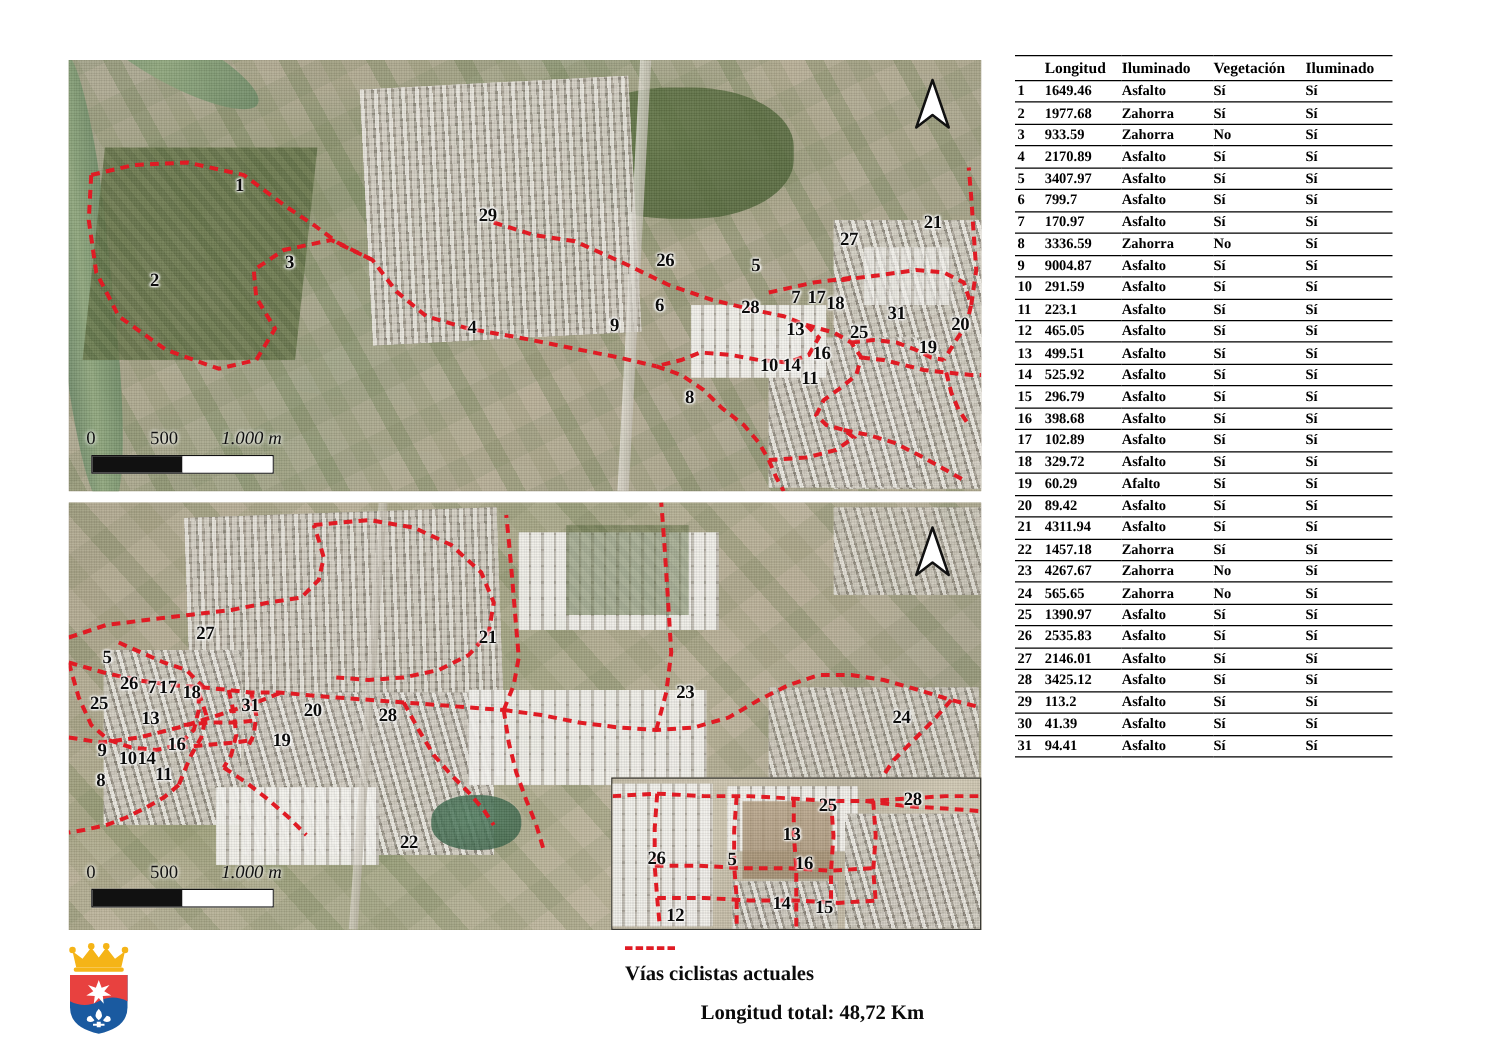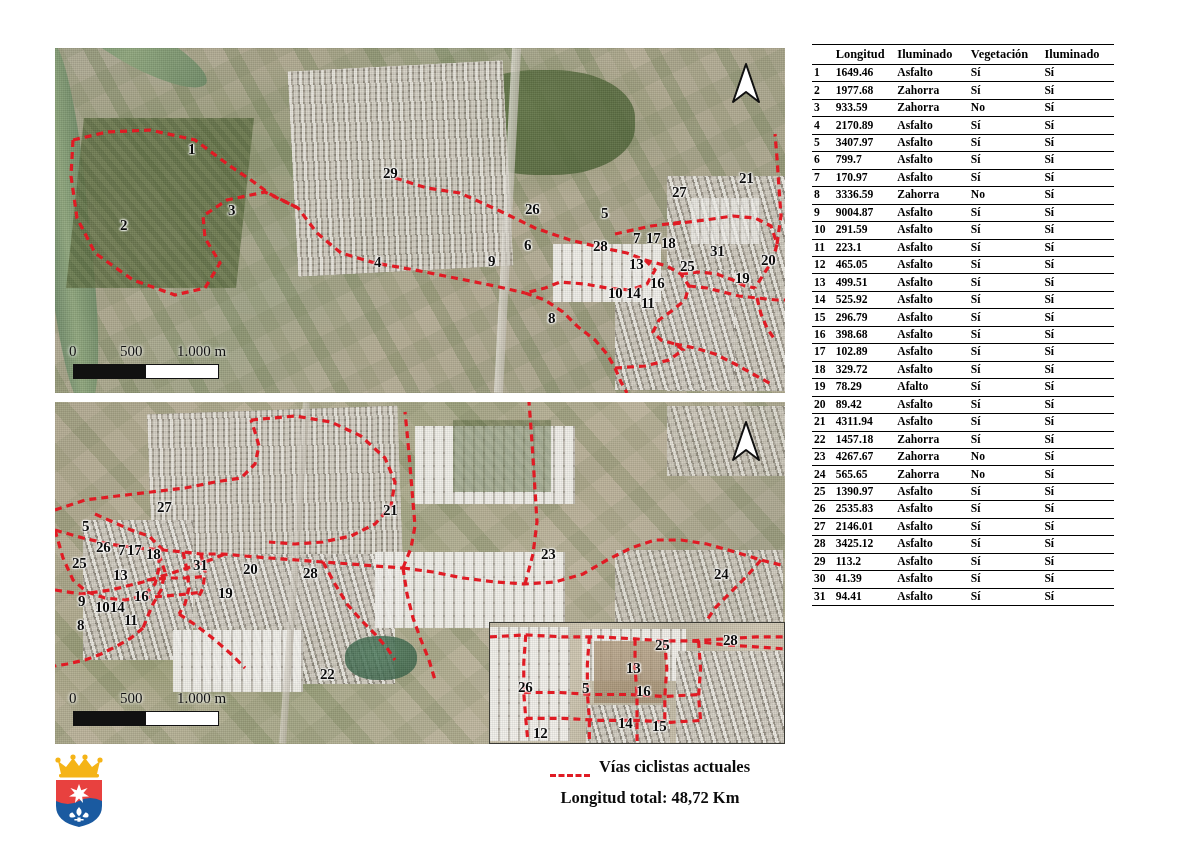--- a/index.html
+++ b/index.html
@@ -70,21 +70,21 @@
   .mlabel{position:absolute;color:#0c0c0c;font-family:"Liberation Serif",serif;
      font-weight:700;font-size:15px;line-height:1;letter-spacing:-.3px;
      text-shadow:0 0 2px #fff,0 0 3px #fff,1px 0 2px #fff,-1px 0 2px #fff;}
 
   
   .scalebar{position:absolute;z-index:5;}
   .scalebar .nums{position:relative;height:18px;width:148px;}
   .scalebar .nums span{position:absolute;top:0;font-size:15px;font-weight:400;
      color:#111;font-family:"Liberation Serif",serif;
      text-shadow:0 0 3px #fff,0 0 4px #fff;white-space:nowrap;}
-  .scalebar .n0{left:-4px;} .scalebar .n1{left:47px;} .scalebar .n2{left:104px;}
+  .scalebar .n0{left:-4px;} .scalebar .n1{left:47px;} .scalebar .n2{left:104px;font-style:italic;}
   .scalebar .bar{margin-top:3px;width:144px;height:13px;border:1px solid #111;
      display:flex;background:#fff;}
   .scalebar .bar i{display:block;height:100%;}
   .scalebar .bar i.blk{background:#111;width:50%;}
   .scalebar .bar i.wht{background:#fff;width:50%;}
 
   
   .north{position:absolute;z-index:5;width:30px;height:44px;}
 
   
@@ -97,21 +97,21 @@
      font-size:12.4px;padding:3px 0;}
   #data-table .c-id   {width:22px;text-align:left;padding-left:2px;}
   #data-table .c-len  {width:62px;}
   #data-table .c-pav  {width:74px;}
   #data-table .c-veg  {width:74px;}
   #data-table .c-ilu  {width:70px;}
   #data-table tbody tr:last-child td{border-bottom:1.8px solid #000;}
 
   
   #legend{position:absolute;left:500px;top:757px;width:300px;text-align:center;}
-  .leg-row{display:flex;align-items:flex-end;justify-content:center;gap:9px;}
+  .leg-row{display:flex;align-items:flex-start;justify-content:center;gap:9px;flex-direction:column;}
   .leg-dash{width:40px;height:0;border-top:3.4px dashed #e01b24;display:block;}
   .leg-txt{font-size:16.5px;font-weight:700;color:#0b0b0b;
      font-family:"Liberation Serif",serif;}
   .leg-total{margin-top:11px;font-size:16.5px;font-weight:700;color:#0b0b0b;
      font-family:"Liberation Serif",serif;text-align:center;}
 
   
   #logo{position:absolute;left:48px;top:752px;width:240px;height:78px;
      display:flex;align-items:center;gap:10px;}
   #logo .mark{width:62px;height:74px;flex:0 0 62px;}
@@ -481,21 +481,21 @@
         </tr>
         <tr>
           <td class="c-id">18</td>
           <td class="c-len">329.72</td>
           <td class="c-pav">Asfalto</td>
           <td class="c-veg">Sí</td>
           <td class="c-ilu">Sí</td>
         </tr>
         <tr>
           <td class="c-id">19</td>
-          <td class="c-len">78.29</td>
+          <td class="c-len">60.29</td>
           <td class="c-pav">Afalto</td>
           <td class="c-veg">Sí</td>
           <td class="c-ilu">Sí</td>
         </tr>
         <tr>
           <td class="c-id">20</td>
           <td class="c-len">89.42</td>
           <td class="c-pav">Asfalto</td>
           <td class="c-veg">Sí</td>
           <td class="c-ilu">Sí</td>

